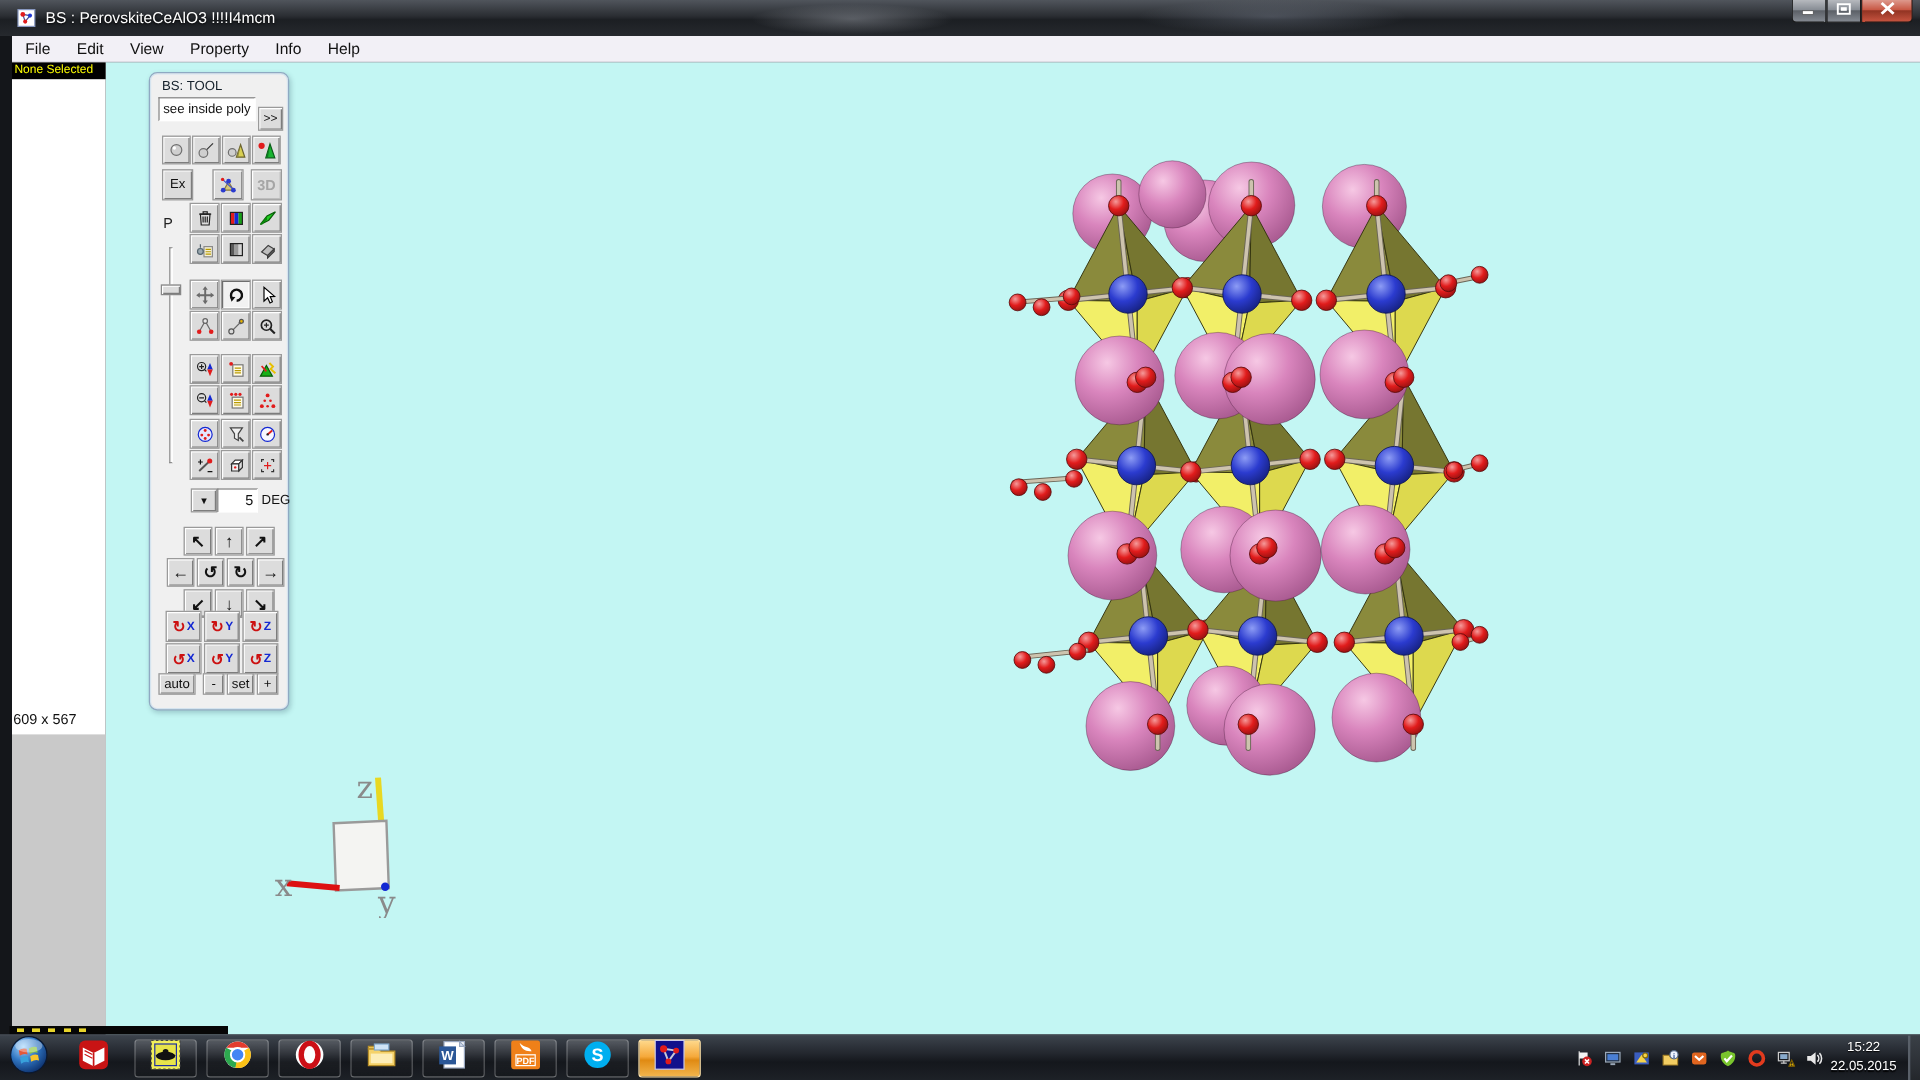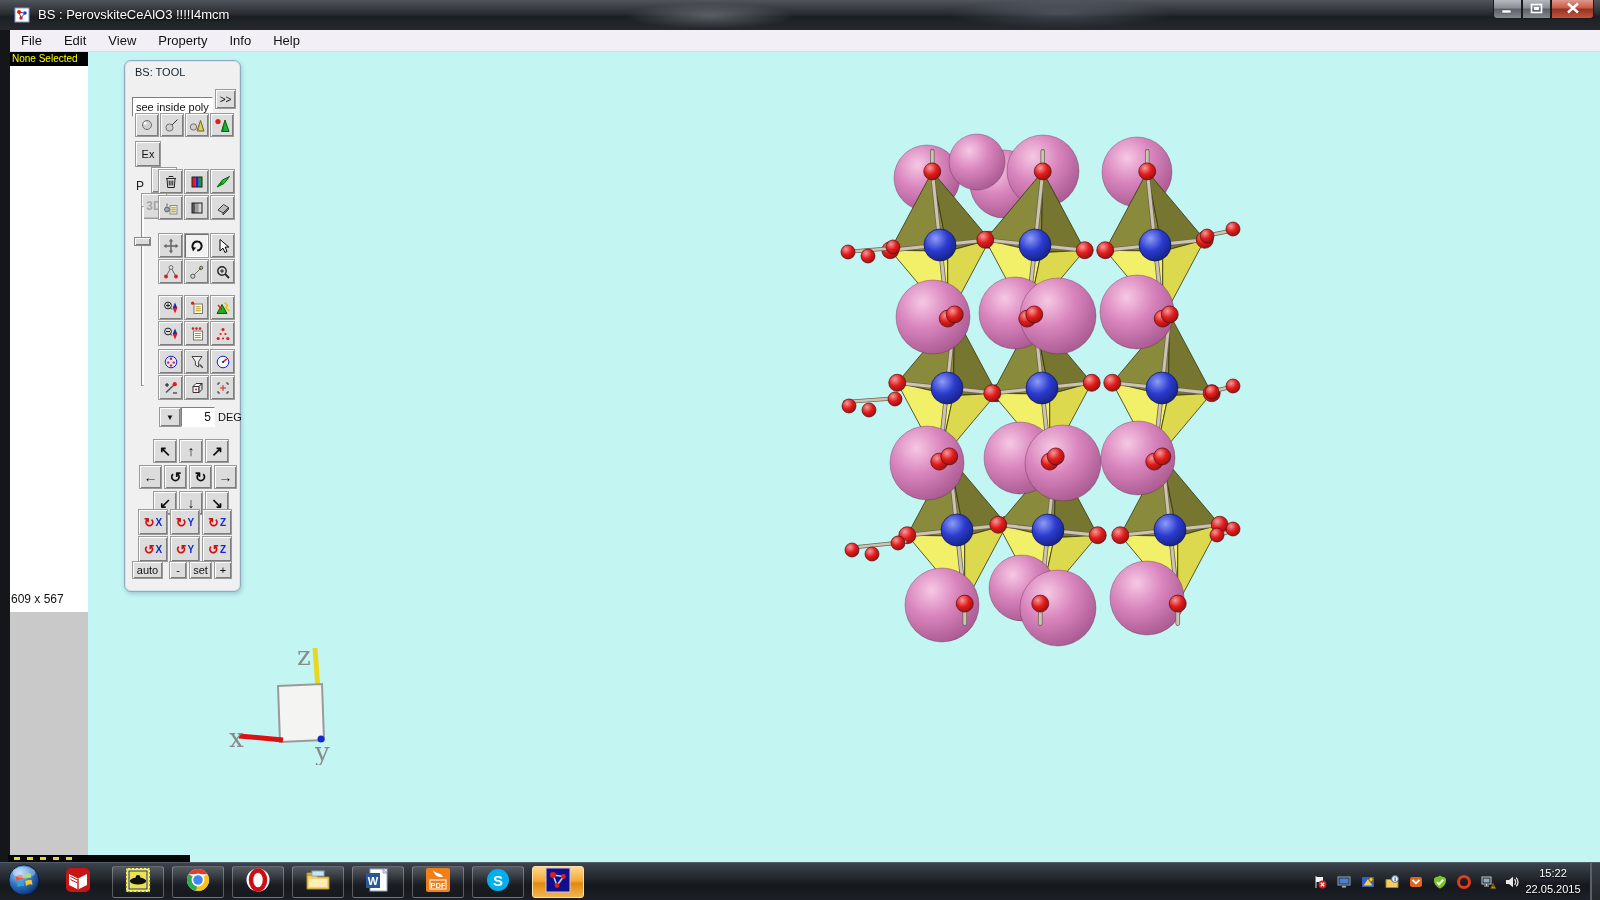--- a/index.html
+++ b/index.html
@@ -32,31 +32,31 @@
   #bottom-strip .dashes{position:absolute;left:6px;top:2px;width:60px;height:3px;
     background:repeating-linear-gradient(90deg,#e8d52a 0 6px,transparent 6px 13px);}
   
   #canvas{position:absolute;left:80px;top:52px;width:1512px;height:810px;background:#c3f6f3;}
   #structure-svg{position:absolute;left:742px;top:68px;}
   #axis-svg{position:absolute;left:137px;top:583px;font-family:"DejaVu Serif",serif;}
   
   #palette{position:absolute;left:36px;top:8px;width:117px;height:532px;background:#f0f0f0;
     border:1px solid #8fa9c2;border-radius:7px;box-shadow:0 0 0 1px #d5e4ef inset,1px 2px 4px rgba(40,70,90,.25);}
   #palette-title{position:absolute;left:10px;top:5px;font-size:11px;color:#15212b;}
-  #combo-field{position:absolute;left:7px;top:36px;width:81px;height:20px;background:#fff;border:1px solid;border-color:#7e7e7e #fff #fff #7e7e7e;font-size:11px;line-height:18px;padding-left:3px;color:#111;white-space:nowrap;overflow:hidden;}
+  #combo-field{position:absolute;left:7px;top:20px;width:81px;height:20px;background:#fff;border:1px solid;border-color:#7e7e7e #fff #fff #7e7e7e;font-size:11px;line-height:18px;padding-left:3px;color:#111;white-space:nowrap;overflow:hidden;}
   #combo-expand{position:absolute;left:90px;top:28px;width:21px;height:20px;font-size:10px;}
   .tbtn{background:#dcdcdc;border:1px solid #9a9a9a;box-shadow:inset 1px 1px 0 #fff,inset -1px -1px 0 #7d7d7d;
     display:inline-flex;align-items:center;justify-content:center;color:#111;flex:none;}
   .tbtn.pressed{background:#f2f2f2;box-shadow:inset 1px 1px 0 #6e6e6e,inset -1px -1px 0 #fff;}
   .tbtn.disabled{color:#a5a5a5;box-shadow:inset 1px 1px 0 #fff,inset -1px -1px 0 #bdbdbd;font-weight:bold;}
   .tbtn .ic{display:block;width:16px;height:16px;}
   .tbtn .ic svg{display:block;}
   .tp-row{position:absolute;display:flex;}
   #row-display{left:10px;top:52px;gap:1px;} #row-display .tbtn{width:24px;height:24px;}
-  #row-edit{left:10px;top:80px;flex-direction:column;} #row-edit .tbtn{width:26px;height:26px;font-size:11px;}
+  #row-edit{left:10px;top:80px;} #row-edit .tbtn{width:26px;height:26px;font-size:11px;}
   #row-edit .tbtn:nth-child(2){margin-left:16px;} #row-edit .tbtn:nth-child(3){margin-left:6px;font-size:12px;}
   .grid-row{left:33px;gap:1px;} .grid-row .tbtn{width:25px;height:25px;}
   #row-erase1{top:108px;} #row-erase2{top:134px;}
   #row-nav{top:172px;} #row-measure{top:198px;}
   #row-atom1{top:234px;} #row-atom2{top:260px;}
   #row-misc1{top:288px;} #row-misc2{top:314px;}
   #p-label{position:absolute;left:11px;top:118px;font-size:12px;color:#222;}
   #slider-track{position:absolute;left:16px;top:145px;width:3px;height:180px;background:#f8f8f8;border:1px solid #8a8a8a;border-right-color:#fff;}
   #slider-handle{position:absolute;left:9px;top:176px;width:17px;height:9px;background:#dcdcdc;border:1px solid #888;box-shadow:inset 1px 1px 0 #fff,inset -1px -1px 0 #7d7d7d;}
   #row-deg{position:absolute;left:34px;top:346px;display:flex;align-items:center;}

